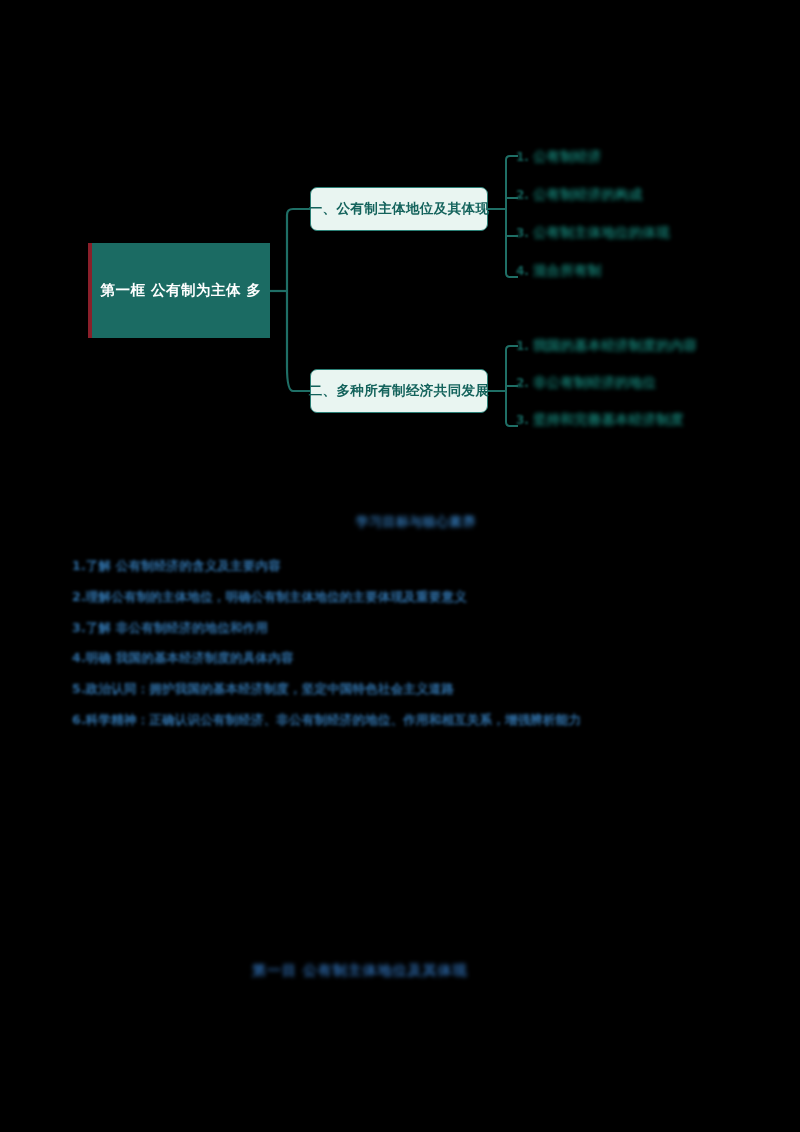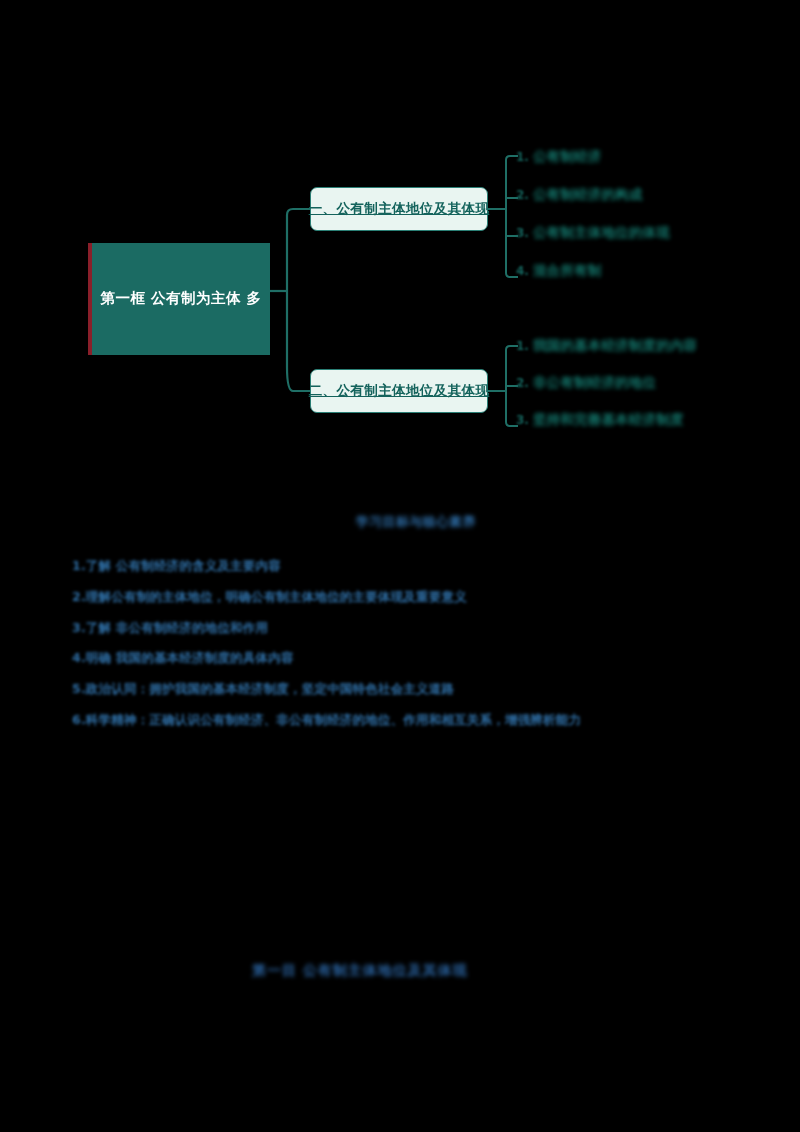--- a/index.html
+++ b/index.html
@@ -26,21 +26,21 @@
     position: absolute;
     left: 0; top: 0;
     width: 800px; height: 500px;
   }
 
   .root-node {
     position: absolute;
     left: 88px;
     top: 243px;
     width: 182px;
-    height: 112px;
+    height: 95px;
     background: #1b6b63;
     border-left: 4px solid #8a1f2a;
     box-sizing: border-box;
     display: flex;
     flex-direction: column;
     align-items: center;
     justify-content: center;
     color: #ffffff;
     font-size: 14.5px;
     font-weight: bold;
@@ -57,21 +57,20 @@
     border-radius: 7px;
     box-sizing: border-box;
     display: flex;
     align-items: center;
     justify-content: center;
     color: #14635c;
     font-size: 13.5px;
     font-weight: bold;
     letter-spacing: 0.4px;
     white-space: nowrap;
-    text-decoration: underline;
   }
   #branch-1 { left: 310px; top: 187px; width: 178px; height: 44px; }
   #branch-2 { left: 310px; top: 369px; width: 178px; height: 44px; }
 
   
   .connectors { position: absolute; left: 0; top: 0; width: 800px; height: 500px; }
 
   
   .leaf {
     position: absolute;
@@ -164,21 +163,21 @@
       <path d="M506 350 Q506 346 510 346 H518" fill="none" stroke="#1f6f66" stroke-width="2"></path>
       <path d="M506 386 H518" fill="none" stroke="#1f6f66" stroke-width="2"></path>
       <path d="M506 422 Q506 426 510 426 H518" fill="none" stroke="#1f6f66" stroke-width="2"></path>
     </svg>
 
     <div class="root-node">
       <span class="rl">第一框 公有制为主体 多</span>
     </div>
 
     <div class="branch-node" id="branch-1">一、公有制主体地位及其体现</div>
-    <div class="branch-node" id="branch-2">二、公有制主体地位及其体现</div>
+    <div class="branch-node" id="branch-2">二、多种所有制经济共同发展</div>
 
     <div class="leaf" style="left:516px; top:148px;">
       <span class="marker">1.</span>
       <span class="leaf-text">公有制经济</span>
     </div>
     <div class="leaf" style="left:516px; top:186px;">
       <span class="marker">2.</span>
       <span class="leaf-text">公有制经济的构成</span>
     </div>
     <div class="leaf" style="left:516px; top:224px;">

